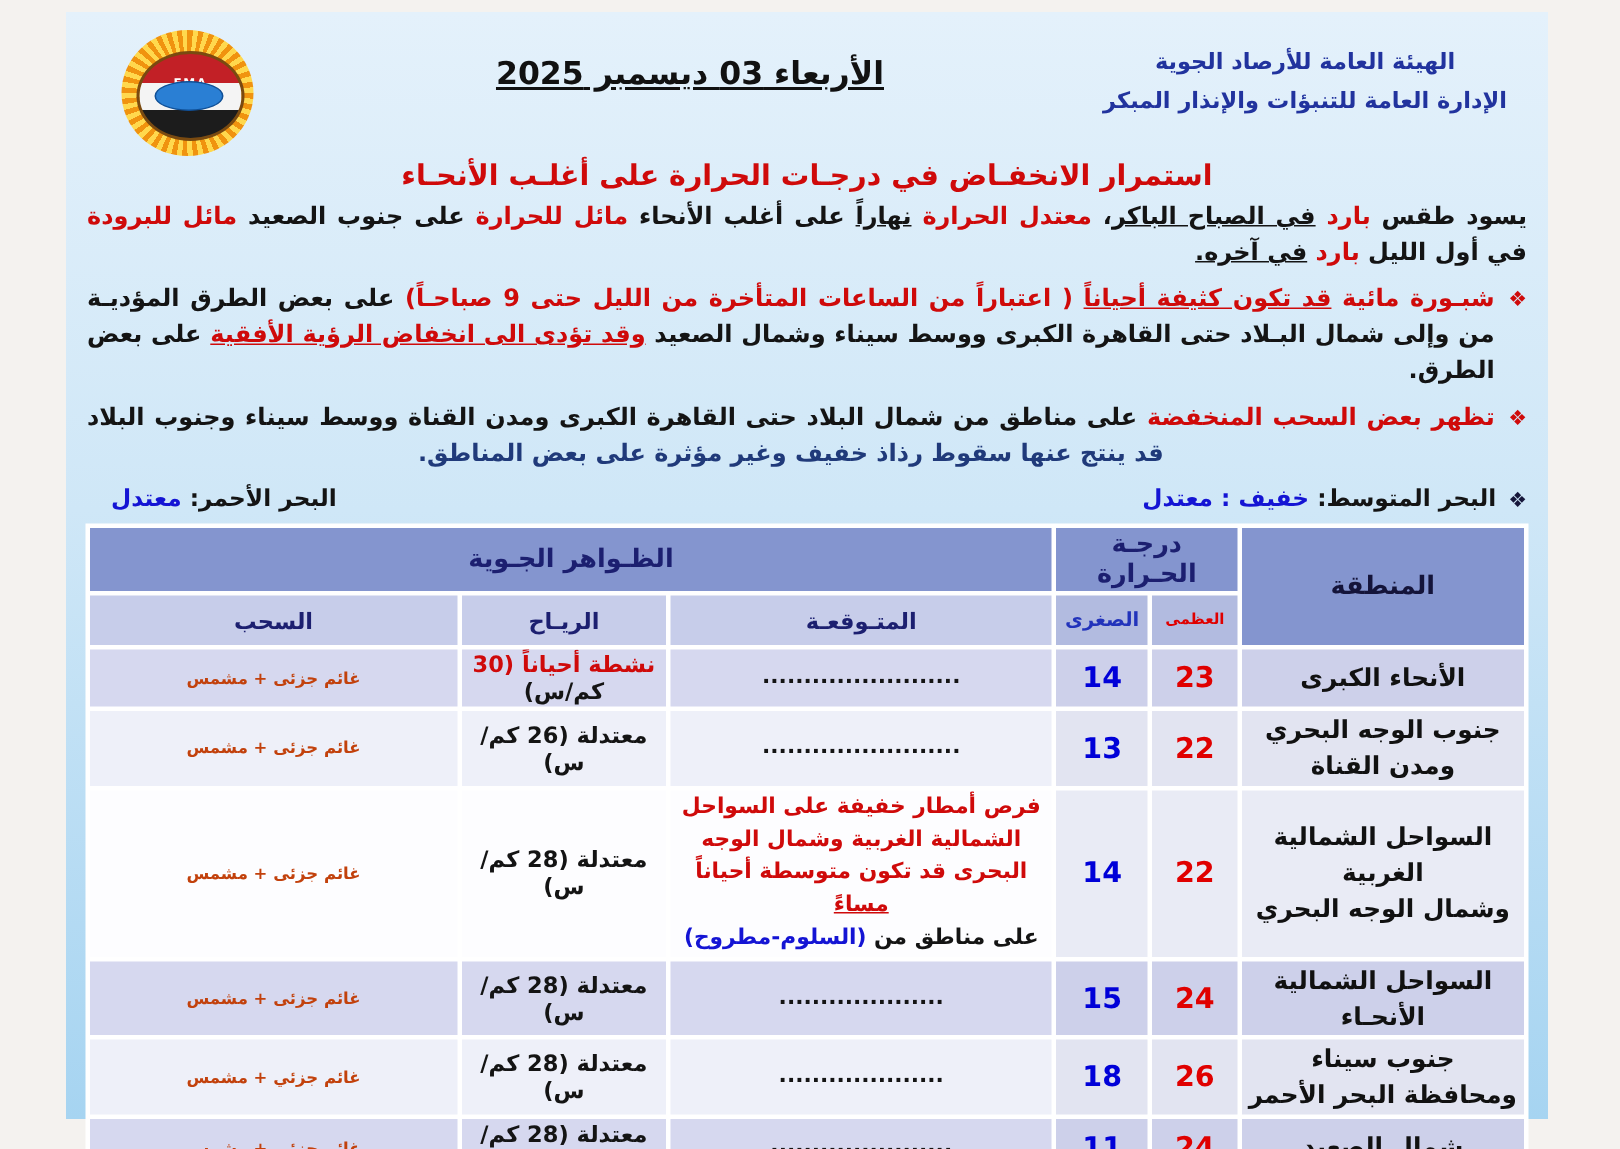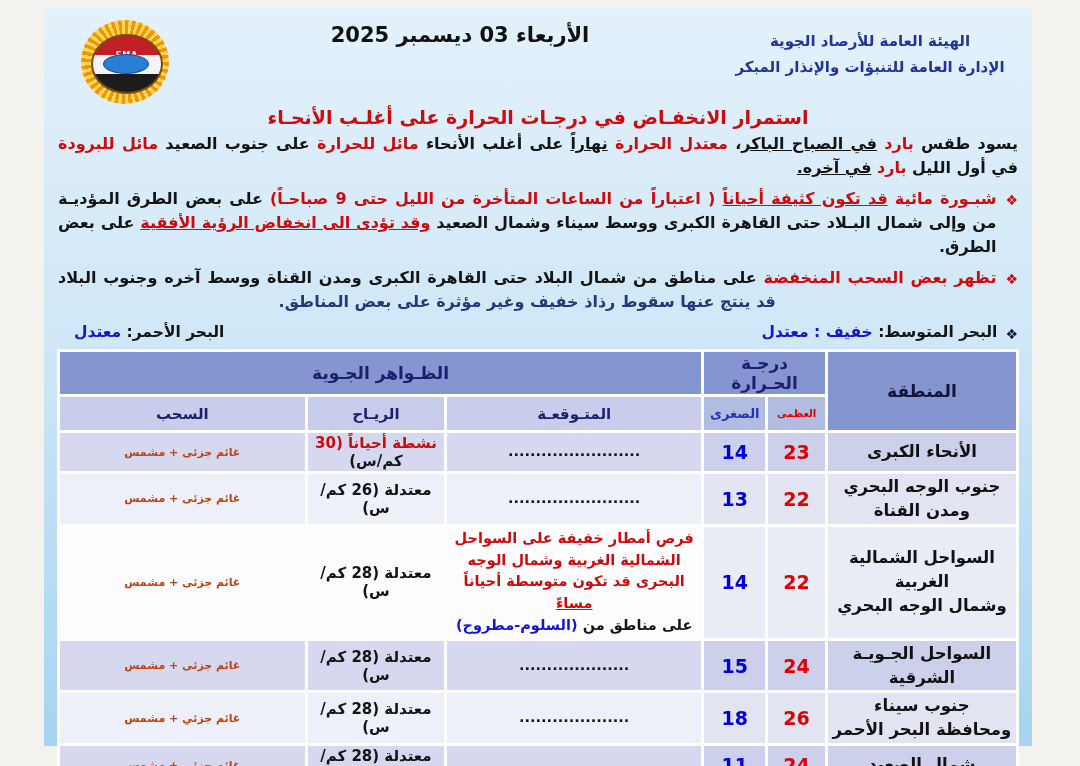--- a/index.html
+++ b/index.html
@@ -6,21 +6,21 @@
   body{background:#e9e7e4;font-family:"DejaVu Sans",sans-serif;font-weight:700;}
   .page{position:relative;width:1080px;height:766px;background:#f4f2ef;overflow:hidden;margin:0 auto;}
   .doc{position:absolute;left:44px;top:8px;width:988px;height:738px;direction:rtl;
        background:linear-gradient(180deg,var(--c-doc_top,#e4f1fb) 0%,#cfe7f7 45%,var(--c-doc_bottom,#a6d4f1) 100%);
        display:flex;flex-direction:column;}
   
   .hdr{display:flex;padding:6px 12px 0 6px;}
   .org{width:300px;text-align:center;color:var(--c-navy,#21339e);font-size:15px;line-height:1.75;padding-top:14px;}
   .titleblock{flex:1;text-align:center;padding-top:4px;}
   .title{color:var(--c-red,#cf0a0a);font-size:25px;letter-spacing:.5px;}
-  .date{color:#111;font-size:21px;margin-top:5px;text-align:center;}
+  .date{color:#111;font-size:21px;text-decoration:underline;margin-top:19px;text-align:center;}
   .logo-wrap{width:150px;display:flex;justify-content:center;align-items:flex-start;padding-top:6px;}
   .logo{position:relative;width:100px;height:84px;}
   .sun{position:absolute;left:6px;top:0;width:88px;height:84px;border-radius:50%;
        background:repeating-conic-gradient(#f0930f 0 5deg,#ffd84d 5deg 10deg);}
   .flag{position:absolute;left:16px;top:14px;width:68px;height:56px;border-radius:50%;overflow:hidden;
         border:2px solid #7a4a10;background:linear-gradient(180deg,#c22026 0 34%,#f4f4f4 34% 67%,#1c1c1c 67% 100%);}
   .cloud{position:absolute;left:28px;top:34px;width:44px;height:18px;border-radius:50%;background:#2a7fd4;border:1px solid #0f4f96;}
   .ema{position:absolute;top:15px;left:0;width:100%;text-align:center;color:#fff;font-size:8px;letter-spacing:1px;}
   .subtitle{text-align:center;color:var(--c-red,#cf0a0a);font-size:19px;margin-top:2px;}
   
@@ -88,21 +88,21 @@
     <div class="paras">
       <div class="p-plain"><span class="sg sg-k">يسود طقس </span><span class="sg sg-r">بارد</span><span class="sg sg-k"> </span><span class="sg sg-ku">في الصباح الباكر</span><span class="sg sg-k">، </span><span class="sg sg-r">معتدل الحرارة</span><span class="sg sg-k"> </span><span class="sg sg-ku">نهاراً</span><span class="sg sg-k"> على أغلب الأنحاء </span><span class="sg sg-r">مائل للحرارة</span><span class="sg sg-k"> على جنوب الصعيد </span><span class="sg sg-r">مائل للبرودة</span><span class="sg sg-k"> في أول الليل </span><span class="sg sg-r">بارد</span><span class="sg sg-k"> </span><span class="sg sg-ku">في آخره.</span></div>
 
       <div class="bullet-row">
         <span class="bullet">❖</span>
         <div class="ptext"><span class="sg sg-r">شبـورة مائية </span><span class="sg sg-ru">قد تكون كثيفة أحياناً</span><span class="sg sg-r"> ( اعتباراً من الساعات المتأخرة من الليل حتى 9 صباحـاً) </span><span class="sg sg-k">على بعض الطرق المؤديـة من وإلى شمال البـلاد حتى القاهرة الكبرى ووسط سيناء وشمال الصعيد </span><span class="sg sg-ru">وقد تؤدى الى انخفاض الرؤية الأفقية</span><span class="sg sg-k"> على بعض الطرق.</span></div>
       </div>
 
       <div class="bullet-row">
         <span class="bullet">❖</span>
-        <div class="ptext center-last"><span class="sg sg-r">تظهر بعض السحب المنخفضة</span><span class="sg sg-k"> على مناطق من شمال البلاد حتى القاهرة الكبرى ومدن القناة ووسط آخره وجنوب البلاد </span><span class="sg sg-n">قد ينتج عنها سقوط رذاذ خفيف وغير مؤثرة على بعض المناطق.</span></div>
+        <div class="ptext center-last"><span class="sg sg-r">تظهر بعض السحب المنخفضة</span><span class="sg sg-k"> على مناطق من شمال البلاد حتى القاهرة الكبرى ومدن القناة ووسط سيناء وجنوب البلاد </span><span class="sg sg-n">قد ينتج عنها سقوط رذاذ خفيف وغير مؤثرة على بعض المناطق.</span></div>
       </div>
     </div>
 
     <div class="sea">
       <span class="bullet dk">❖</span>
       <div class="sea-groups">
         <span><span class="sg sg-k">البحر المتوسط: </span><span class="sg sg-b">خفيف : معتدل</span></span>
         <span><span class="sg sg-k">البحر الأحمر: </span><span class="sg sg-b">معتدل</span></span>
       </div>
     </div>
@@ -152,21 +152,21 @@
             <td class="c-region tint">السواحل الشمالية الغربية
 وشمال الوجه البحري</td>
             <td class="c-max tint">22</td>
             <td class="c-min tint">14</td>
             <td class="c-rain"><span class="sg sg-r">فرص أمطار خفيفة على السواحل الشمالية الغربية وشمال الوجه البحرى قد تكون متوسطة أحياناً </span><span class="sg sg-ru">مساءً</span><span class="sg sg-k">
 على مناطق من </span><span class="sg sg-b">(السلوم-مطروح)</span></td>
             <td class="c-wind"><span class="sg sg-k">معتدلة (28 كم/س)</span></td>
             <td class="c-clouds">غائم جزئى + مشمس</td>
           </tr>
           <tr class="shade-a" style="height: 34px;">
-            <td class="c-region tint">السواحل الجـويـة الشرقية</td>
+            <td class="c-region tint">السواحل الشمالية الأنحـاء</td>
             <td class="c-max tint">24</td>
             <td class="c-min tint">15</td>
             <td class="c-rain"><span class="sg sg-k">....................</span></td>
             <td class="c-wind"><span class="sg sg-k">معتدلة (28 كم/س)</span></td>
             <td class="c-clouds">غائم جزئى + مشمس</td>
           </tr>
           <tr class="shade-b" style="height: 46px;">
             <td class="c-region tint">جنوب سيناء
 ومحافظة البحر الأحمر</td>
             <td class="c-max tint">26</td>

